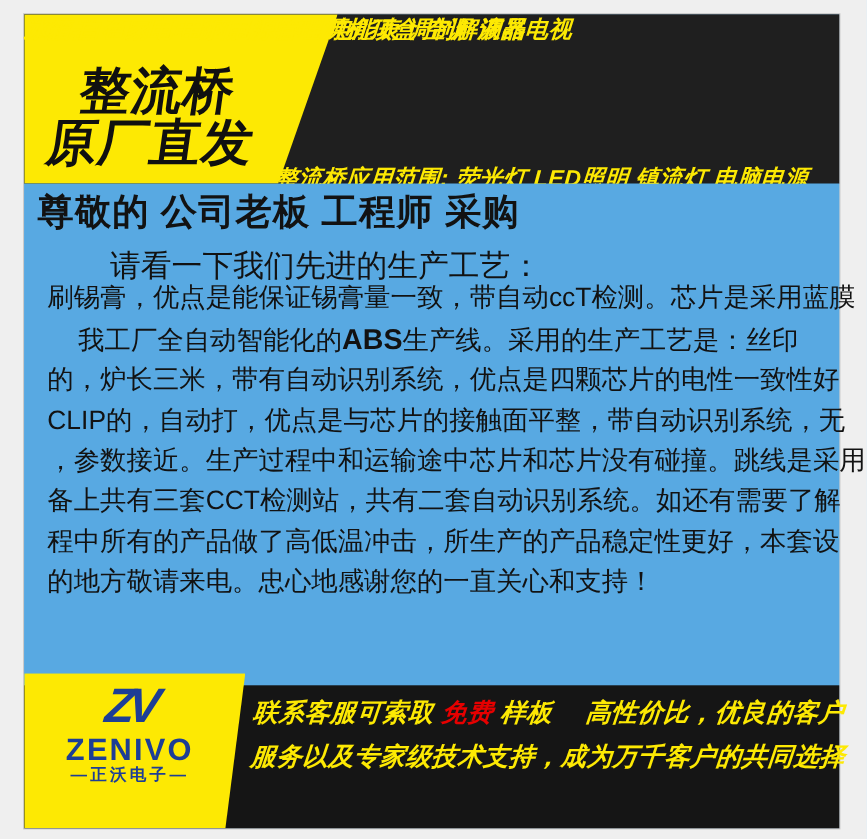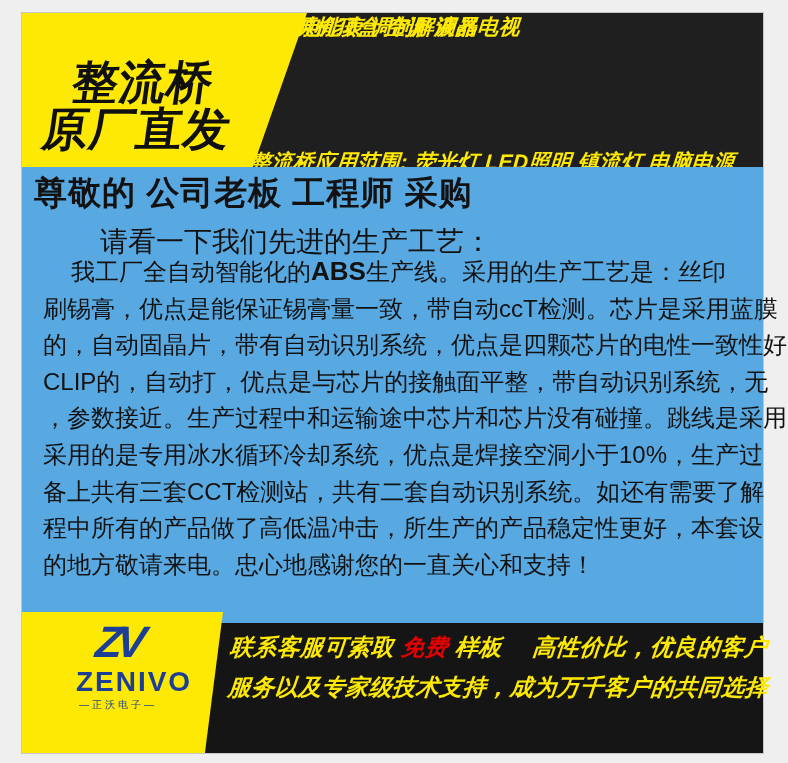--- a/index.html
+++ b/index.html
@@ -59,25 +59,25 @@
     position:absolute;left:0;top:599px;width:201px;height:141px;background:#fde903;
     clip-path:polygon(0 0,100% 0,91% 100%,0 100%);
   }
   .logo-zv{
     position:absolute;left:0;top:8px;width:192px;text-align:center;
     color:#1d3e96;font-weight:bold;font-style:italic;font-size:44px;line-height:44px;
     letter-spacing:-6px;transform:skewX(-6deg);
   }
   .logo-name{
     position:absolute;left:0;top:56px;width:192px;text-align:center;
-    color:#1d3e96;font-weight:bold;font-size:28px;line-height:28px;letter-spacing:2px;margin-left:16px;
+    color:#1d3e96;font-weight:bold;font-size:28px;line-height:28px;letter-spacing:2px;
   }
   .logo-cn{
     position:absolute;left:0;top:85px;width:192px;text-align:center;
-    color:#1d3e96;font-weight:normal;font-size:10px;line-height:16px;letter-spacing:3px;
+    color:#1d3e96;font-weight:bold;font-size:15px;line-height:16px;letter-spacing:3px;
   }
 </style>
 </head>
 <body>
 
 <div class="stage">
   <div class="content">
 
     <div class="banner">
       <div class="yellow-wedge"></div>
@@ -87,26 +87,25 @@
       </div>
       <div class="app-line">整流桥应用范围; 荧光灯 LED照明 镇流灯 电脑电源</div>
       <div class="app-line">适配器 不间断电源 服务器电源机顶盒 空调 液晶电视</div>
       <div class="app-line">冰箱 白色家电 电脑电源管理 电能表 调制解调器</div>
     </div>
 
     <div class="letter">
       <div class="letter-heading">尊敬的 公司老板 工程师 采购</div>
       <div class="letter-subheading">请看一下我们先进的生产工艺：</div>
       <div class="letter-body" id="letter-body">
+          <div class="body-line"><span>刷锡膏，优点是能保证锡膏量一致，带自动ccT检测。芯片是采用蓝膜</span></div>
           <div class="body-line first"><span>我工厂全自动智能化的</span><b>ABS</b><span>生产线。采用的生产工艺是：丝印</span></div>
-          <div class="body-line"><span>刷锡膏，优点是能保证锡膏量一致，带自动ccT检测。芯片是采用蓝膜</span></div>
-          <div class="body-line"><span>的，自动固晶片，带有自动识别系统，优点是四颗芯片的电性一致性好</span></div>
+          <div class="body-line"><span>的，炉长三米，带有自动识别系统，优点是四颗芯片的电性一致性好</span></div>
           <div class="body-line"><span>CLIP的，自动打，优点是与芯片的接触面平整，带自动识别系统，无</span></div>
           <div class="body-line"><span>，参数接近。生产过程中和运输途中芯片和芯片没有碰撞。跳线是采用</span></div>
-          <div class="body-line"><span>采用的是专用冰水循环冷却系统，优点是焊接空洞小于10%，生产过</span></div>
           <div class="body-line"><span>备上共有三套CCT检测站，共有二套自动识别系统。如还有需要了解</span></div>
           <div class="body-line"><span>程中所有的产品做了高低温冲击，所生产的产品稳定性更好，本套设</span></div>
           <div class="body-line"><span>的地方敬请来电。忠心地感谢您的一直关心和支持！</span></div>
         </div>
     </div>
 
     <div class="band">
       <div class="band-line l1"><span>联系客服可索取 </span><span class="red">免费</span><span> 样板　  </span><span>高性价比，优良的客户</span></div>
       <div class="band-line l2"><span>服务以及专家级技术支持，成为万千客户的共同选择</span></div>
     </div>

